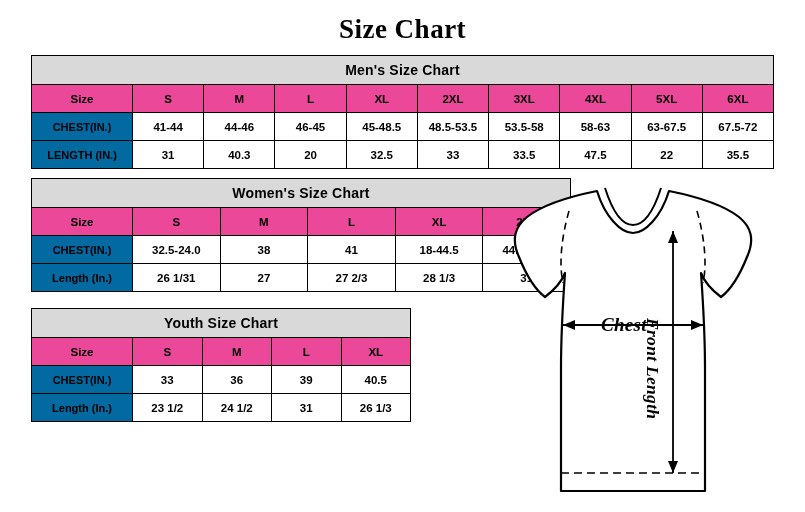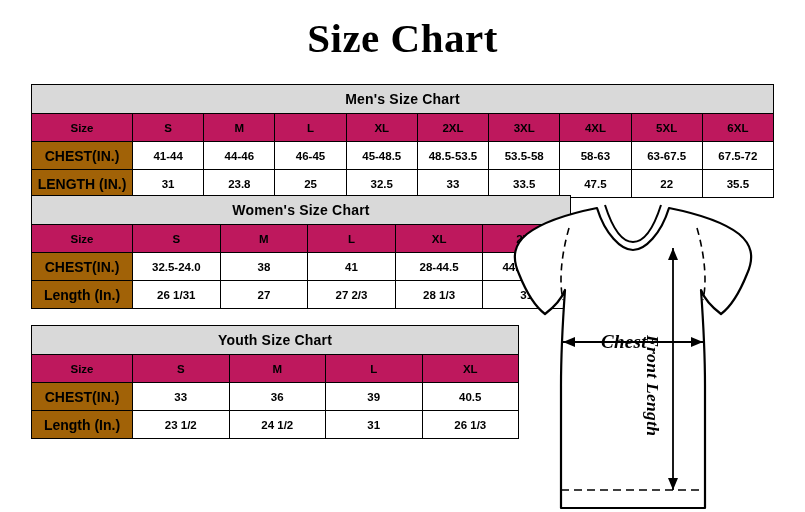--- a/index.html
+++ b/index.html
@@ -10,21 +10,21 @@
   body {
     width: 805px;
     height: 512px;
     font-family: "Liberation Serif", serif;
     color: #000000;
     overflow: hidden;
     position: relative;
   }
   #page-title {
     text-align: center;
-    font-size: 41px;
+    font-size: 27px;
     font-weight: bold;
     letter-spacing: 0.5px;
     margin: 14px 0 10px 0;
     font-family: "Liberation Serif", serif;
   }
   .wrap {
     position: relative;
     width: 805px;
   }
   table.sz {
@@ -43,48 +43,48 @@
     white-space: nowrap;
   }
   table.sz .caption {
     background: #d9d9d9;
     font-size: 14px;
     font-weight: bold;
     height: 28px;
     letter-spacing: 0.2px;
   }
   table.sz .hdr {
-    background: #be185d;
+    background: #ec4899;
   }
   table.sz .rowlabel {
-    background: #a16207;
-    font-size: 14px;
+    background: #0369a1;
+    font-size: 11px;
   }
   
   #mens-table {
     position: absolute;
     left: 31px;
-    top: 12px;
+    top: 0px;
     width: 743px;
   }
   #mens-table col.c0 { width: 101px; }
   
   #womens-table {
     position: absolute;
     left: 31px;
     top: 123px;
     width: 540px;
   }
   #womens-table col.c0 { width: 101px; }
   
   #youth-table {
     position: absolute;
     left: 31px;
     top: 253px;
-    width: 488px;
+    width: 380px;
   }
   #youth-table col.c0 { width: 101px; }
 
   #note {
     position: absolute;
     left: 28px;
     top: 364px;
     width: 495px;
     text-align: center;
     font-family: "Liberation Serif", serif;
@@ -171,22 +171,22 @@
           <td>45-48.5</td>
           <td>48.5-53.5</td>
           <td>53.5-58</td>
           <td>58-63</td>
           <td>63-67.5</td>
           <td>67.5-72</td>
         </tr>
         <tr>
           <td class="rowlabel">LENGTH (IN.)</td>
           <td>31</td>
-          <td>23.8</td>
-          <td>25</td>
+          <td>40.3</td>
+          <td>20</td>
           <td>32.5</td>
           <td>33</td>
           <td>33.5</td>
           <td>47.5</td>
           <td>22</td>
           <td>35.5</td>
         </tr>
       </tbody>
     </table>
 
@@ -209,21 +209,21 @@
           <td class="hdr">M</td>
           <td class="hdr">L</td>
           <td class="hdr">XL</td>
           <td class="hdr">2XL</td>
         </tr>
         <tr>
           <td class="rowlabel">CHEST(IN.)</td>
           <td>32.5-24.0</td>
           <td>38</td>
           <td>41</td>
-          <td>28-44.5</td>
+          <td>18-44.5</td>
           <td>44.5-46.5</td>
         </tr>
         <tr>
           <td class="rowlabel">Length (In.)</td>
           <td>26 1/31</td>
           <td>27</td>
           <td>27 2/3</td>
           <td>28 1/3</td>
           <td>31</td>
         </tr>

